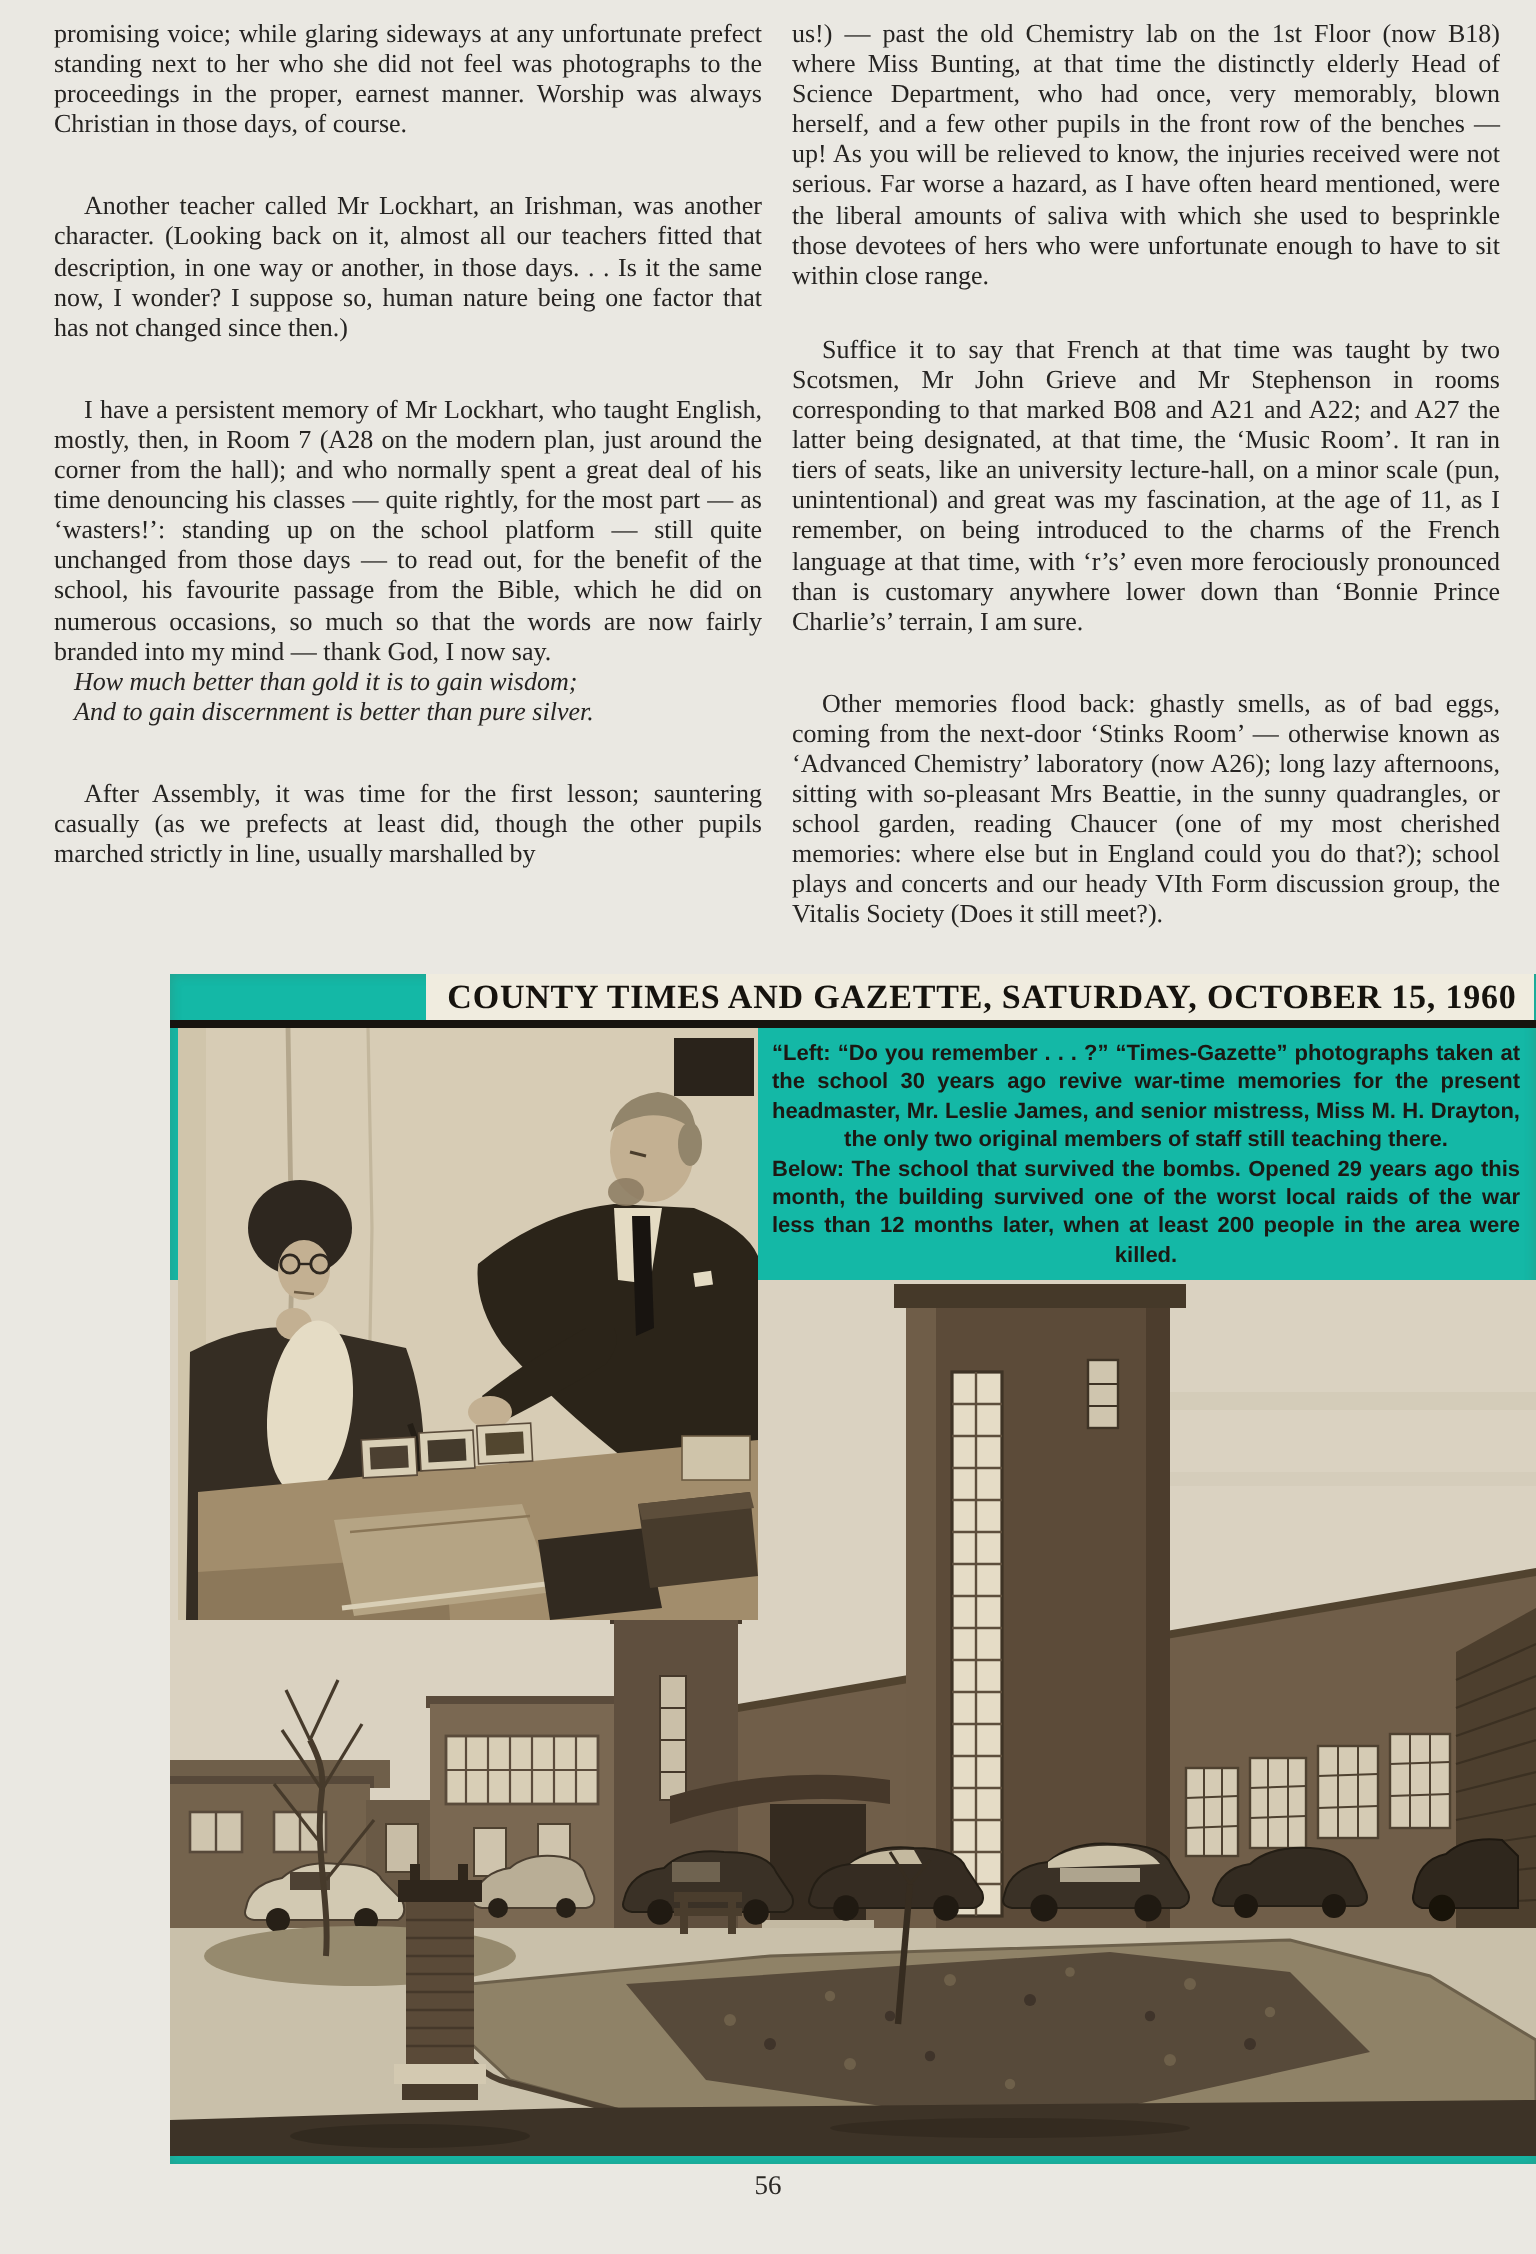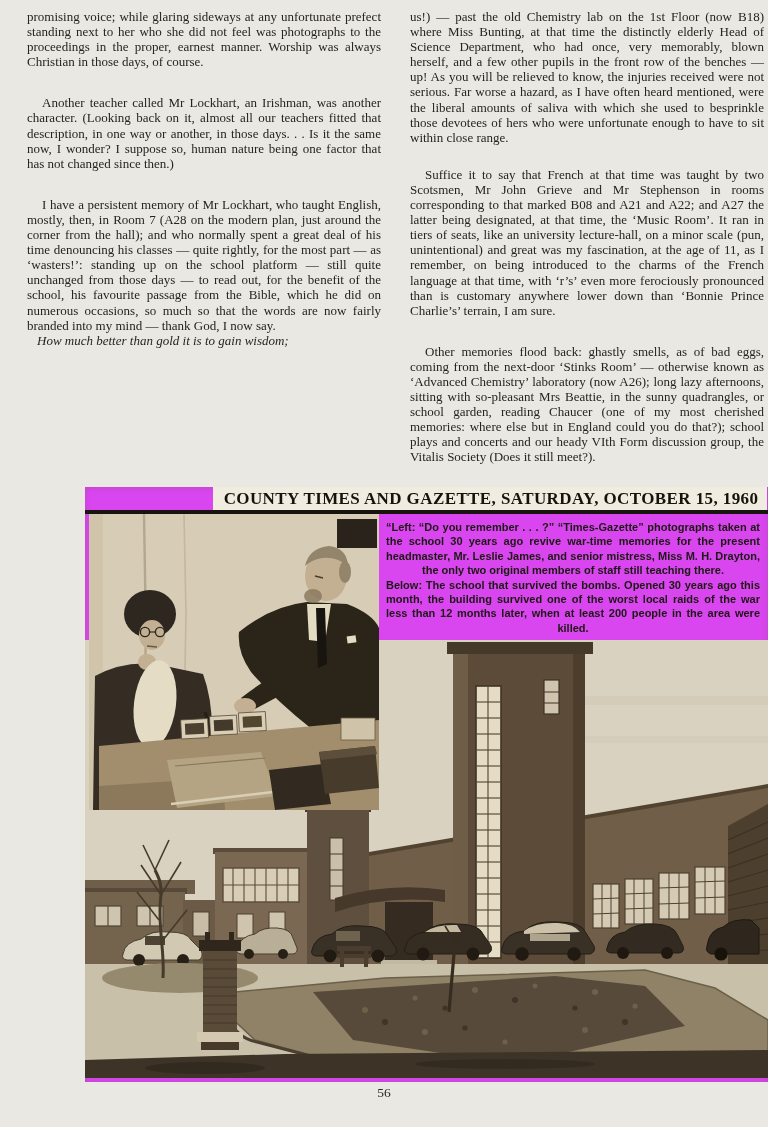--- a/index.html
+++ b/index.html
@@ -12,25 +12,25 @@
   .col{
     position:absolute;top:9px;width:354px;
     font-size:13px;line-height:15.1px;color:#262422;
     text-align:justify;
   }
   .col p{margin:0;padding:0;}
   .col p.ind{text-indent:15px;margin-top:26px;}
   .col p.gap{margin-top:22px;}
   .col p.quote{font-style:italic;text-indent:10px;text-align:left;}
   #left-col{left:27px;}
-  #right-col{left:410px;}
+  #right-col{left:396px;}
 
   #clipping{
     position:absolute;left:85px;top:487px;width:683px;height:595px;
-    background:#d946ef;
+    background:#14b8a6;
     box-shadow:0 0 6px rgba(90,80,60,.25) inset;
   }
   #masthead-band{
     position:absolute;left:128px;top:0;width:554px;height:23px;
     background:#f0ecdf;
   }
   #masthead{
     position:absolute;left:130px;top:1px;width:552px;height:22px;
     text-align:center;font-weight:bold;font-size:17px;line-height:22px;
     letter-spacing:.4px;color:#16130e;white-space:nowrap;
@@ -53,20 +53,22 @@
   svg{display:block;}
 </style>
 </head>
 <body>
 
 <div id="left-col" class="col">
     <p><span>promising voice; while glaring sideways at any unfortunate prefect standing next to her who she did not feel was photographs to the proceedings in the proper, earnest manner. Worship was always Christian in those days, of course.</span></p>
     <p class="ind"><span>Another teacher called Mr Lockhart, an Irishman, was another character. (Looking back on it, almost all our teachers fitted that description, in one way or another, in those days. . . Is it the same now, I wonder? I suppose so, human nature being one factor that has not changed since then.)</span></p>
     <p class="ind"><span>I have a persistent memory of Mr Lockhart, who taught English, mostly, then, in Room 7 (A28 on the modern plan, just around the corner from the hall); and who normally spent a great deal of his time denouncing his classes — quite rightly, for the most part — as ‘wasters!’: standing up on the school platform — still quite unchanged from those days — to read out, for the benefit of the school, his favourite passage from the Bible, which he did on numerous occasions, so much so that the words are now fairly branded into my mind — thank God, I now say.</span></p>
     <p class="quote"><i>How much better than gold it is to gain wisdom;</i></p>
+    <p class="quote"><i>And to gain discernment is better than pure silver.</i></p>
+    <p class="ind"><span>After Assembly, it was time for the first lesson; sauntering casually (as we prefects at least did, though the other pupils marched strictly in line, usually marshalled by</span></p>
   </div>
 <div id="right-col" class="col">
     <p><span>us!) — past the old Chemistry lab on the 1st Floor (now B18) where Miss Bunting, at that time the distinctly elderly Head of Science Department, who had once, very memorably, blown herself, and a few other pupils in the front row of the benches — up! As you will be relieved to know, the injuries received were not serious. Far worse a hazard, as I have often heard mentioned, were the liberal amounts of saliva with which she used to besprinkle those devotees of hers who were unfortunate enough to have to sit within close range.</span></p>
     <p class="ind gap"><span>Suffice it to say that French at that time was taught by two Scotsmen, Mr John Grieve and Mr Stephenson in rooms corresponding to that marked B08 and A21 and A22; and A27 the latter being designated, at that time, the ‘Music Room’. It ran in tiers of seats, like an university lecture-hall, on a minor scale (pun, unintentional) and great was my fascination, at the age of 11, as I remember, on being introduced to the charms of the French language at that time, with ‘r’s’ even more ferociously pronounced than is customary anywhere lower down than ‘Bonnie Prince Charlie’s’ terrain, I am sure.</span></p>
     <p class="ind"><span>Other memories flood back: ghastly smells, as of bad eggs, coming from the next-door ‘Stinks Room’ — otherwise known as ‘Advanced Chemistry’ laboratory (now A26); long lazy afternoons, sitting with so-pleasant Mrs Beattie, in the sunny quadrangles, or school garden, reading Chaucer (one of my most cherished memories: where else but in England could you do that?); school plays and concerts and our heady VIth Form discussion group, the Vitalis Society (Does it still meet?).</span></p>
     <p class="ind"><span>But time. . . if not space, has run out now. . .</span></p>
   </div>
 
 <div id="clipping">
   <div id="masthead-band"></div>
@@ -127,21 +129,21 @@
         <path d="M86,252 L176,244" stroke="#8a7657" stroke-width="1.2"></path>
         <polygon points="180,256 234,250 242,290 186,296" fill="#322a20"></polygon>
         <polygon points="230,238 286,232 290,274 236,280" fill="#473b2c"></polygon>
         <polygon points="230,238 286,232 288,240 232,246" fill="#5d4e3b"></polygon>
       </g>
     </svg>
   </div>
 
   <div id="caption">
       <p>“Left: “Do you remember . . . ?” “Times-Gazette” photographs taken at the school 30 years ago revive war-time memories for the present headmaster, Mr. Leslie James, and senior mistress, Miss M. H. Drayton, the only two original members of staff still teaching there.</p>
-      <p>Below: The school that survived the bombs.  Opened 30 years ago this month, the building survived one of the worst local raids of the war less than 12 months later, when at least 200 people in the area were killed.</p>
+      <p>Below: The school that survived the bombs.  Opened 29 years ago this month, the building survived one of the worst local raids of the war less than 12 months later, when at least 200 people in the area were killed.</p>
     </div>
 
   <div id="building-photo">
     <svg viewBox="0 0 683 438" width="683" height="438">
       <rect x="0" y="0" width="683" height="438" fill="#dad2c1"></rect>
       <rect x="380" y="56" width="303" height="9" fill="#cdc5b2" opacity=".5"></rect>
       <rect x="420" y="96" width="263" height="7" fill="#cdc5b2" opacity=".4"></rect>
 
       <g>
         <rect x="0" y="240" width="110" height="14" fill="#6f5f4a"></rect>

